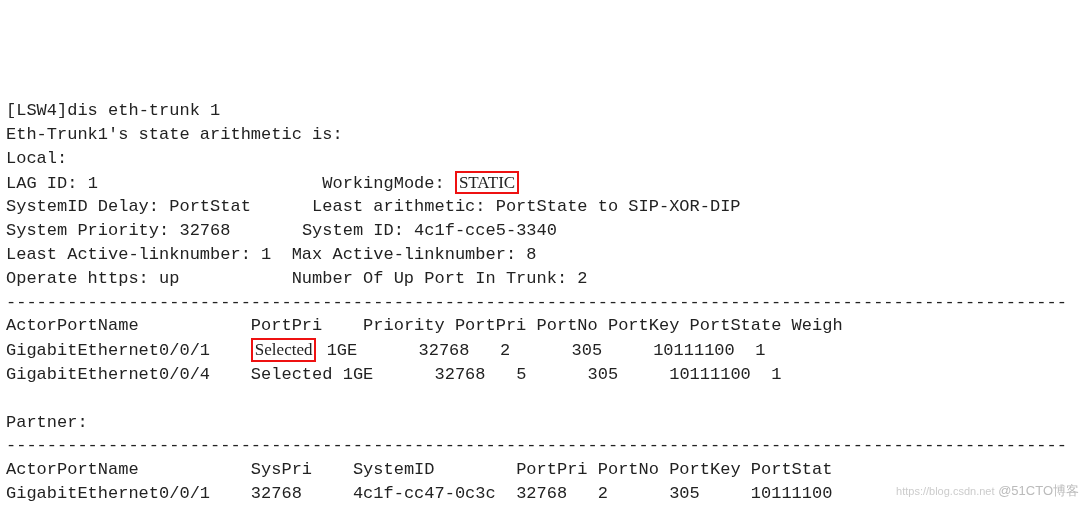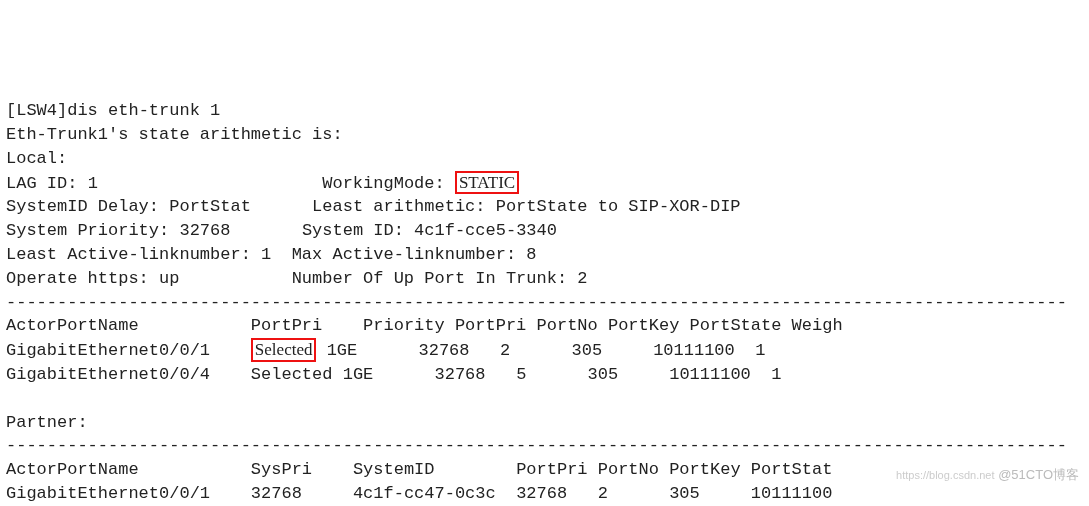--- a/index.html
+++ b/index.html
@@ -18,21 +18,21 @@
     }
     .highlight {
       border: 2px solid #e11;
       padding: 0 2px;
       display: inline-block;
       line-height: 1.15;
       font-family: Liberation Serif, serif;
     }
     .watermark {
       position: absolute;
-      bottom: 22px;
+      bottom: 6px;
       right: 10px;
       color: #bbb;
       font-family: Arial, sans-serif;
       font-size: 13px;
     }
     .watermark .small { font-size: 11px; color: #ccc; }
   </style>
 </head>
 <body>
 

